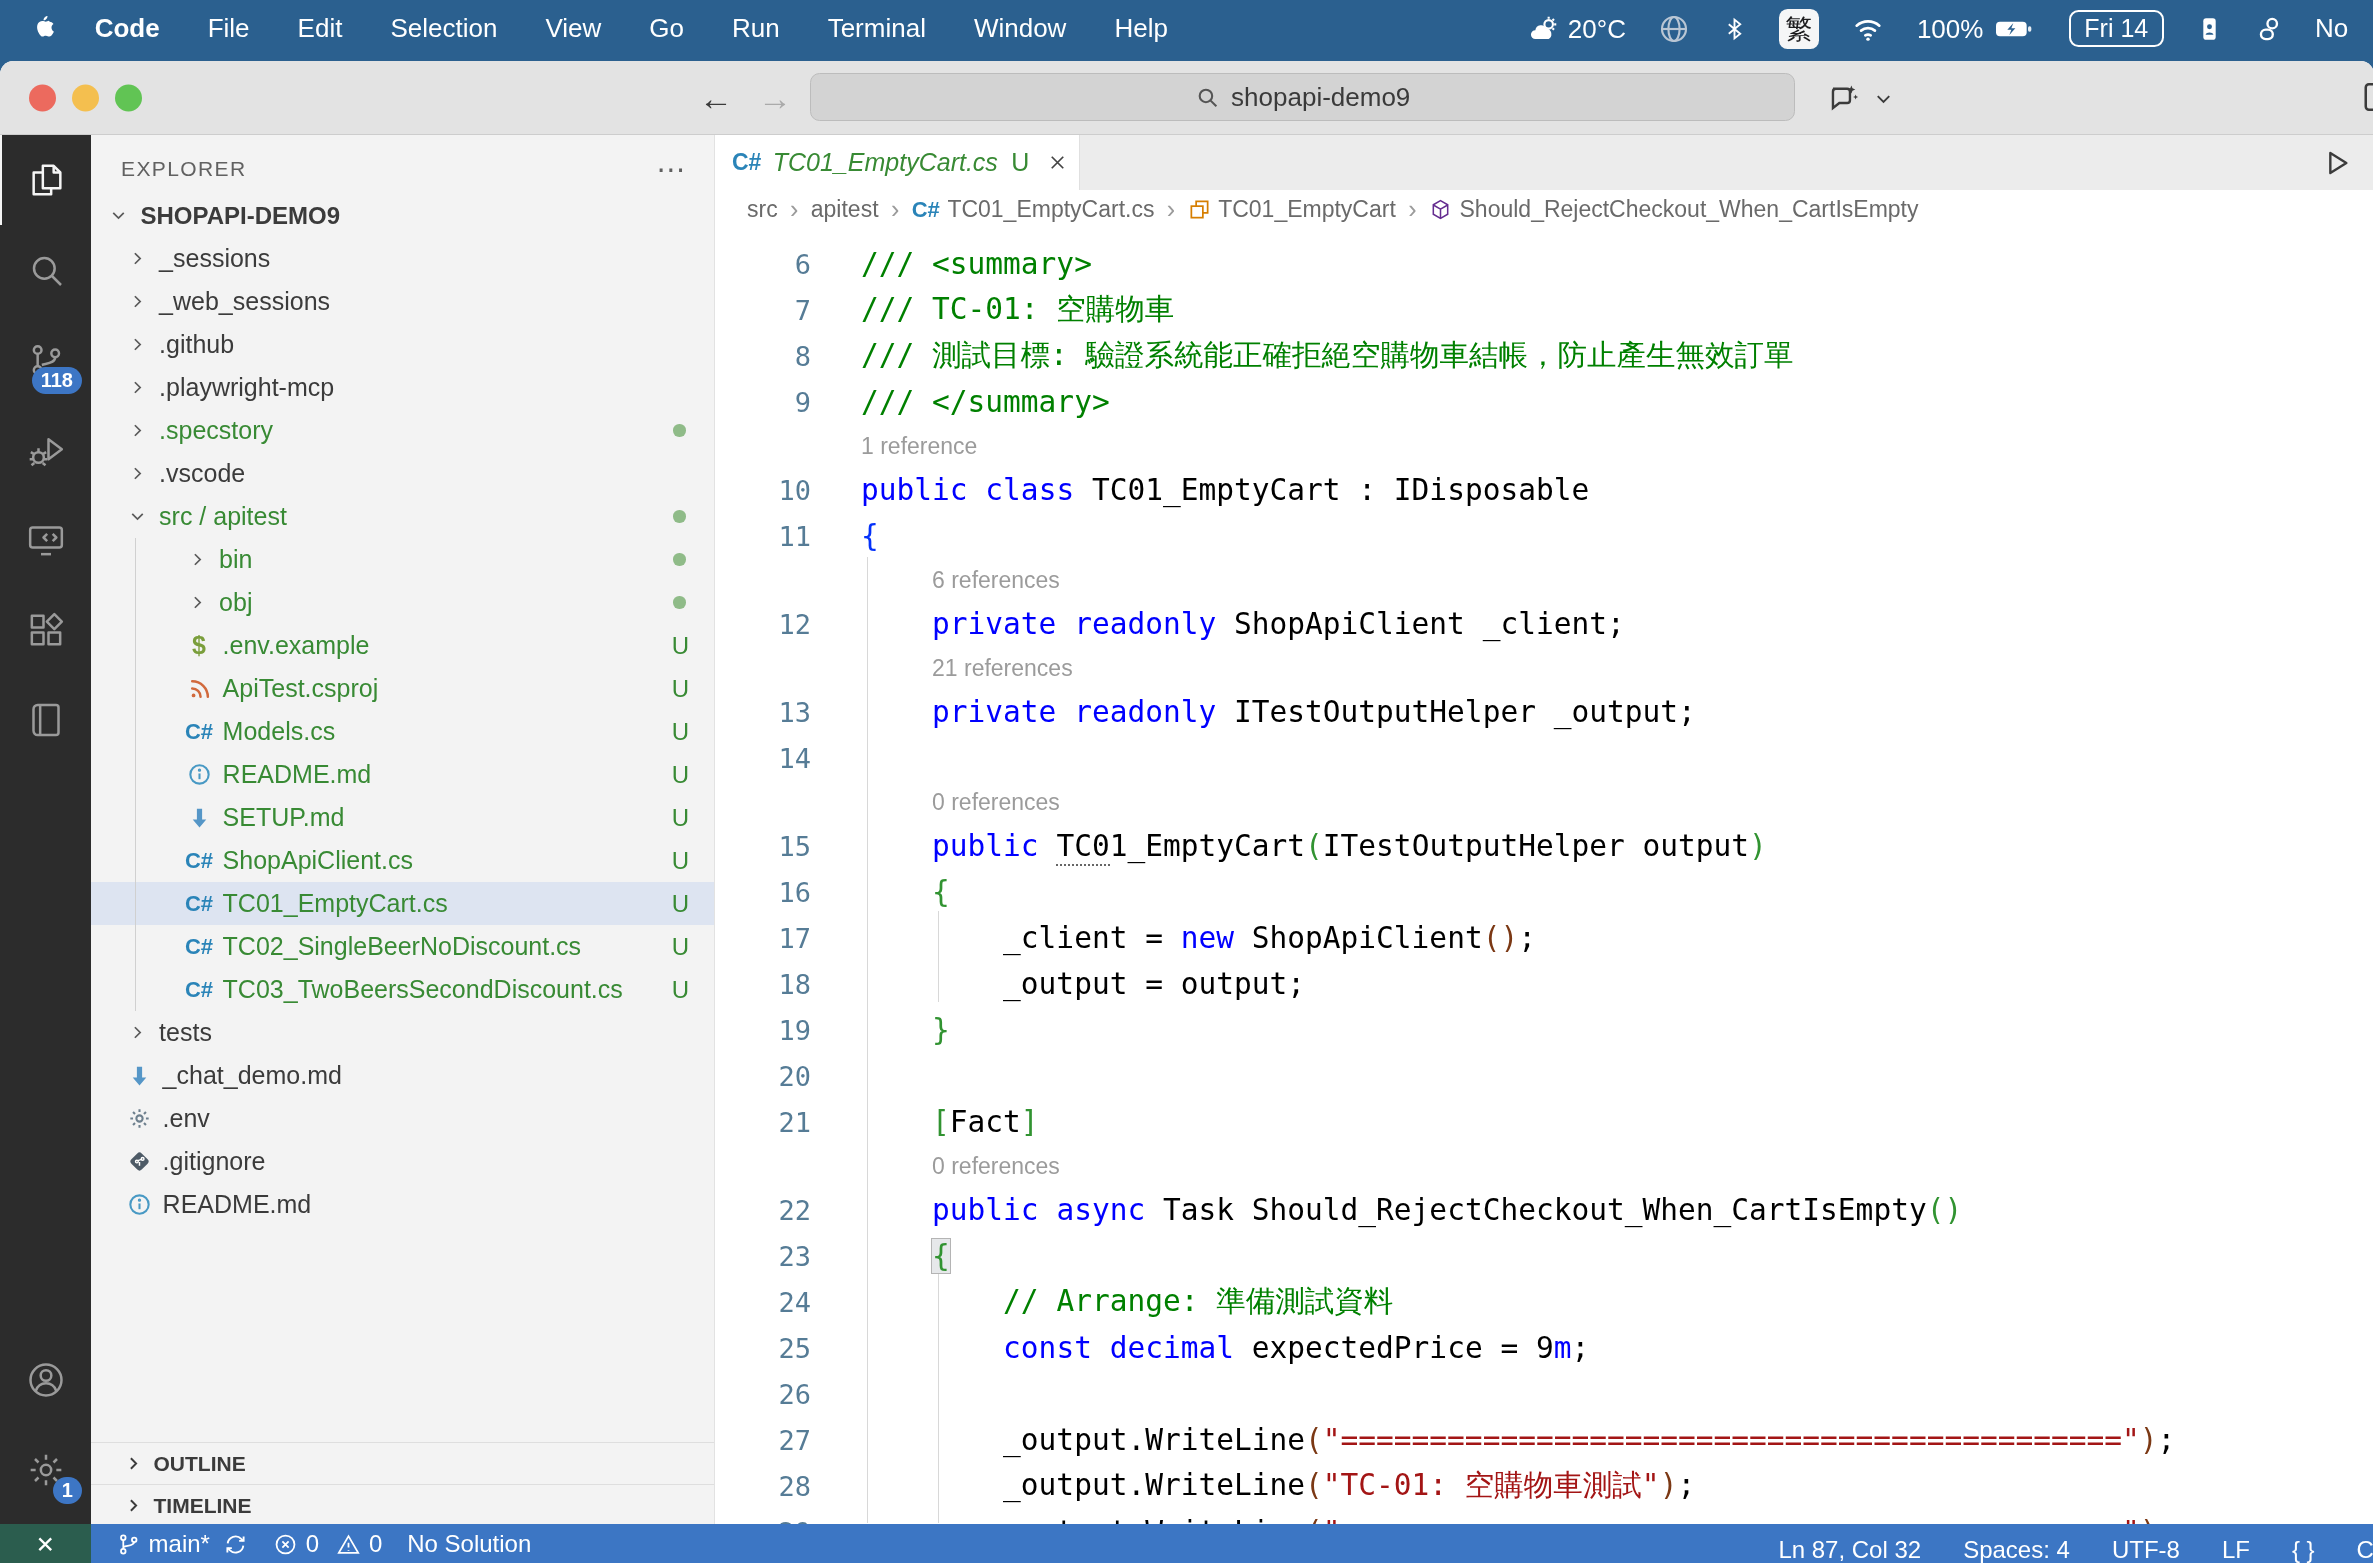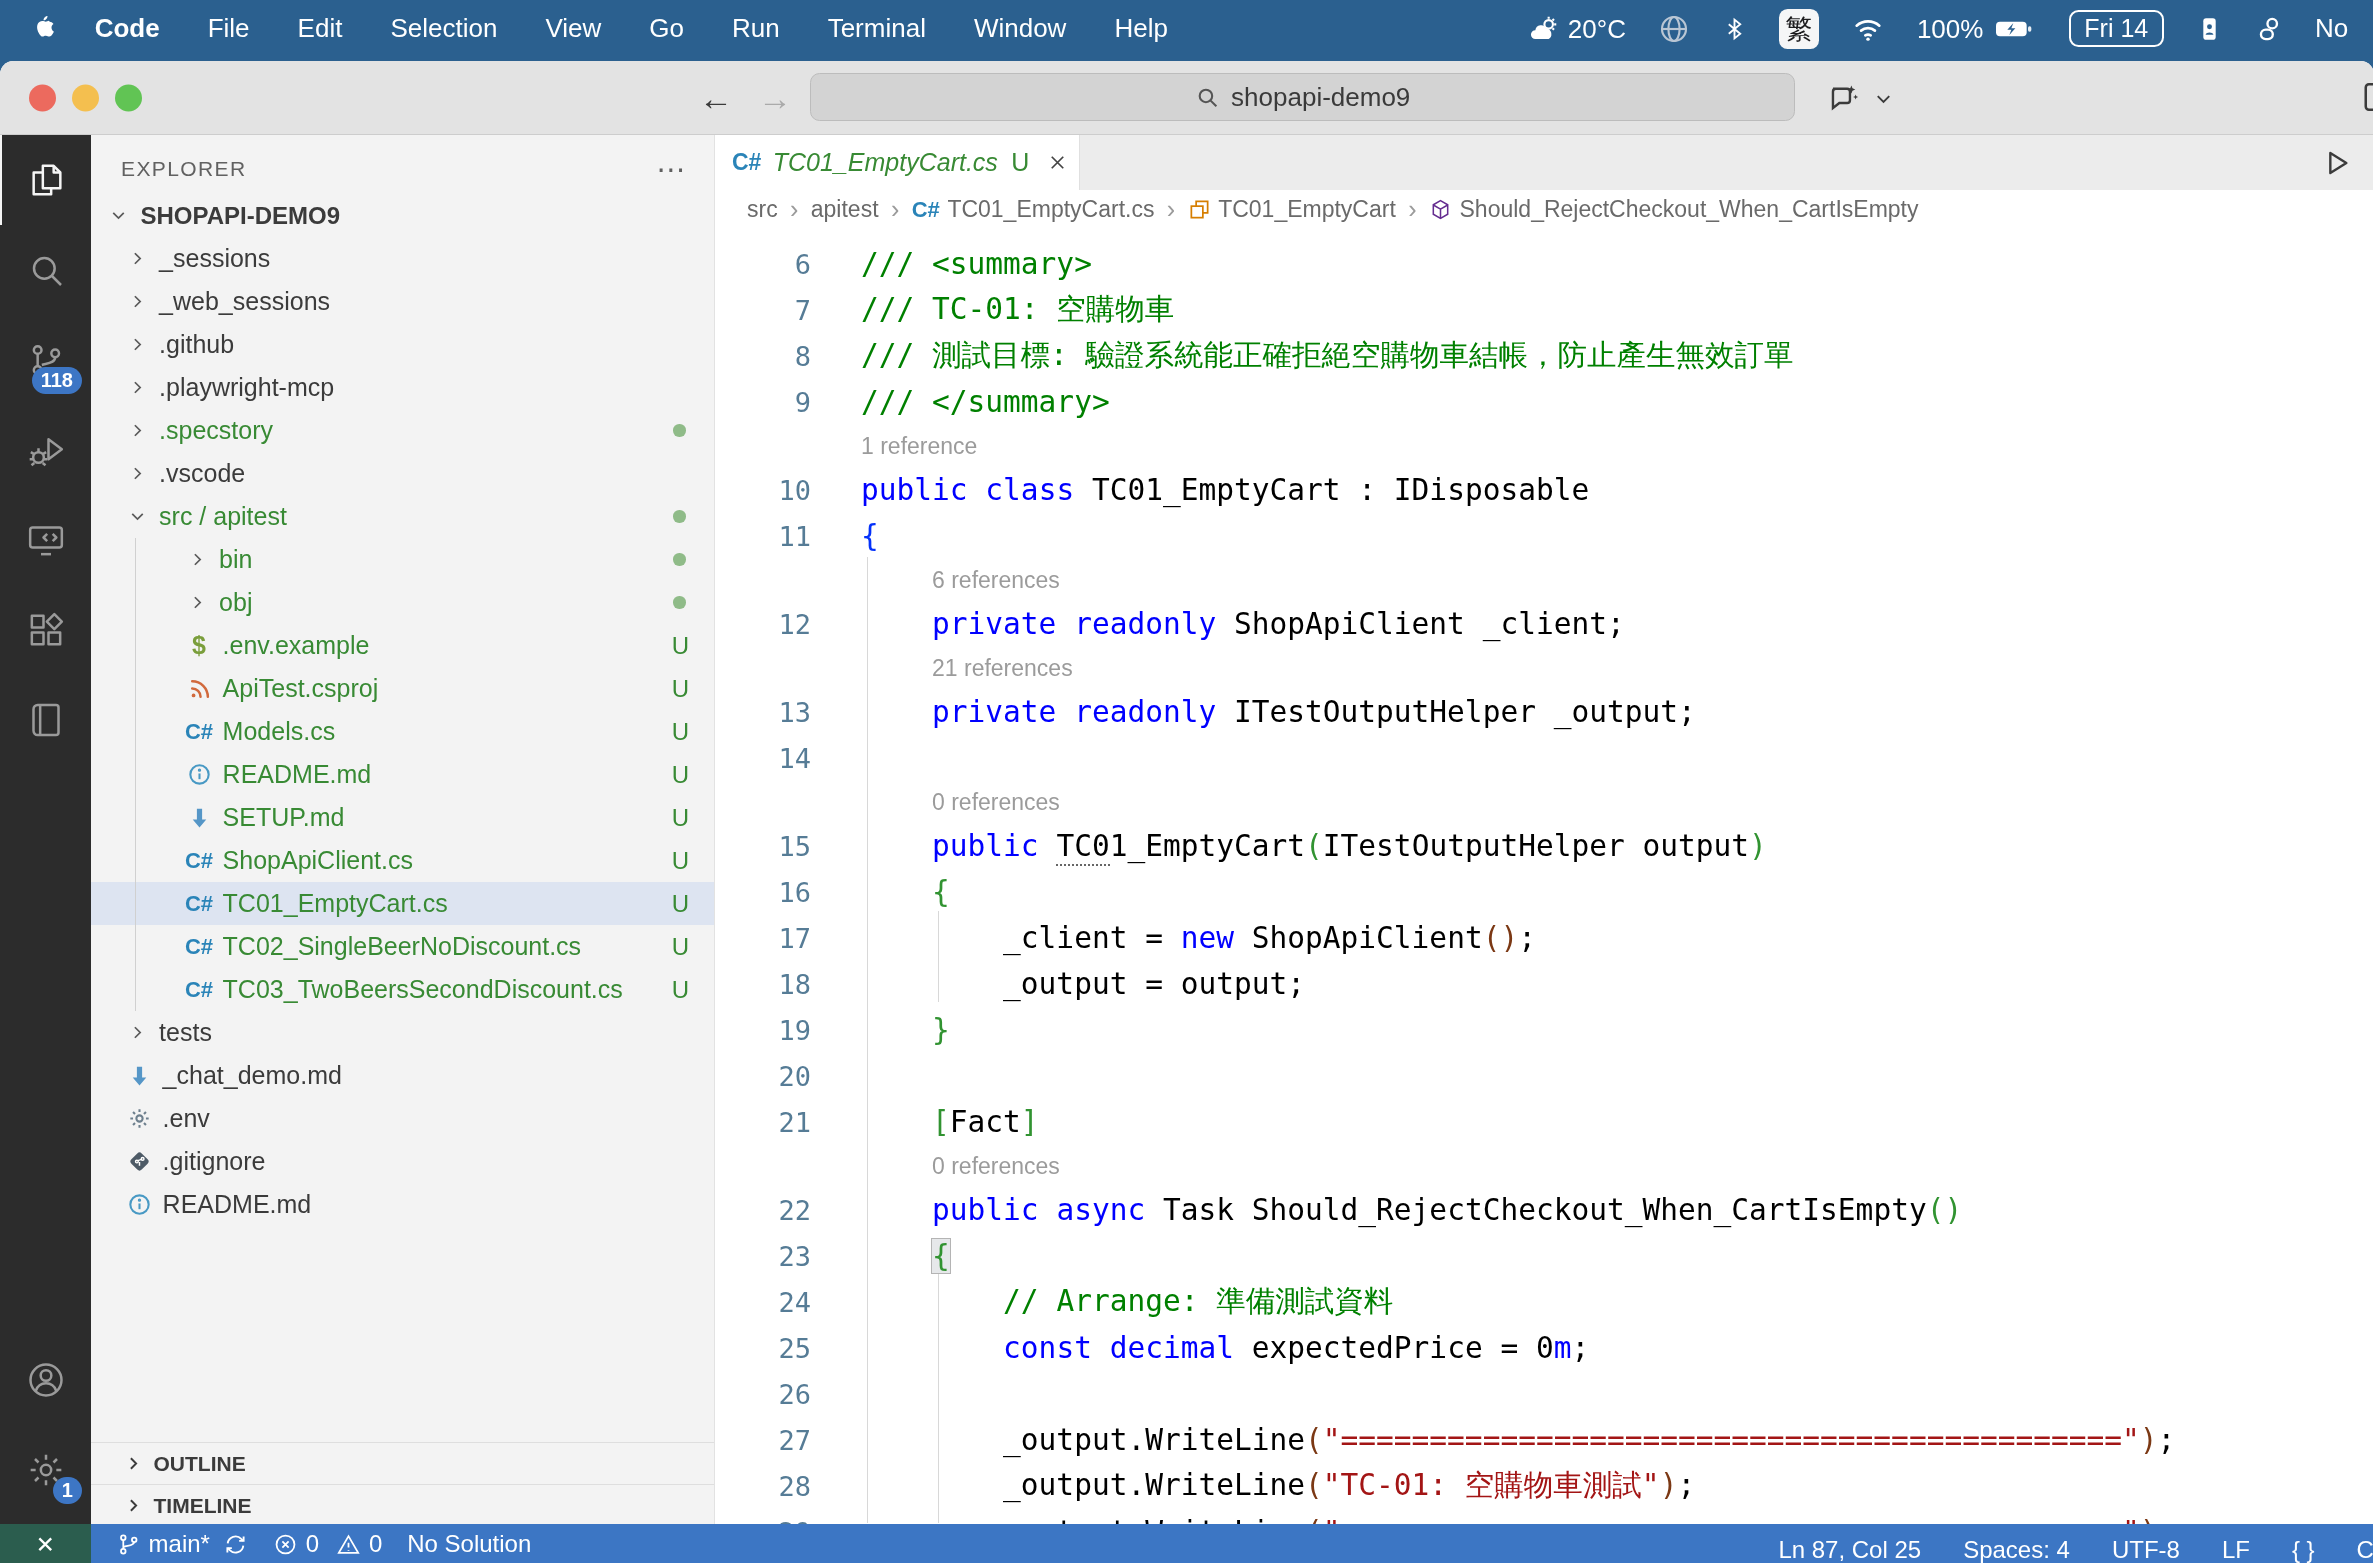--- a/index.html
+++ b/index.html
@@ -660,21 +660,21 @@
               <div class="crow">
                 <span class="gutter">23</span>
                 <span class="ctext"><span class="tk-p">    </span><span class="tk-b2 match">{</span></span>
               </div>
               <div class="crow">
                 <span class="gutter">24</span>
                 <span class="ctext"><span class="tk-p">        </span><span class="tk-c">// Arrange: 準備測試資料</span></span>
               </div>
               <div class="crow">
                 <span class="gutter">25</span>
-                <span class="ctext"><span class="tk-p">        </span><span class="tk-k">const</span><span class="tk-p"> </span><span class="tk-k">decimal</span><span class="tk-p"> expectedPrice = 0</span><span class="tk-k">m</span><span class="tk-p">;</span></span>
+                <span class="ctext"><span class="tk-p">        </span><span class="tk-k">const</span><span class="tk-p"> </span><span class="tk-k">decimal</span><span class="tk-p"> expectedPrice = 9</span><span class="tk-k">m</span><span class="tk-p">;</span></span>
               </div>
               <div class="crow">
                 <span class="gutter">26</span>
                 <span class="ctext"></span>
               </div>
               <div class="crow">
                 <span class="gutter">27</span>
                 <span class="ctext"><span class="tk-p">        _output.WriteLine</span><span class="tk-b3">(</span><span class="tk-s">"============================================"</span><span class="tk-b3">)</span><span class="tk-p">;</span></span>
               </div>
               <div class="crow">
@@ -726,21 +726,21 @@
               <svg width="25" height="25" viewBox="0 0 24 24" stroke="#fff" stroke-width="1.7" fill="none">
                 <path d="M12 4L21.3 20H2.7z"></path>
                 <path d="M12 10.2v4.6M12 17.4v.6"></path>
               </svg>
             </span>
             <span>0</span>
           </div>
           <div class="sb-item">No Solution</div>
         </div>
       <div class="sb-rightwrap" id="sb-right">
-          <span class="sb-ritem">Ln 87, Col 25</span>
+          <span class="sb-ritem">Ln 87, Col 32</span>
           <span class="sb-ritem">Spaces: 4</span>
           <span class="sb-ritem">UTF-8</span>
           <span class="sb-ritem">LF</span>
           <span class="sb-ritem">{ }</span>
           <span class="sb-ritem">C#</span>
         </div>
     </div>
   </div>
 </div>
 

